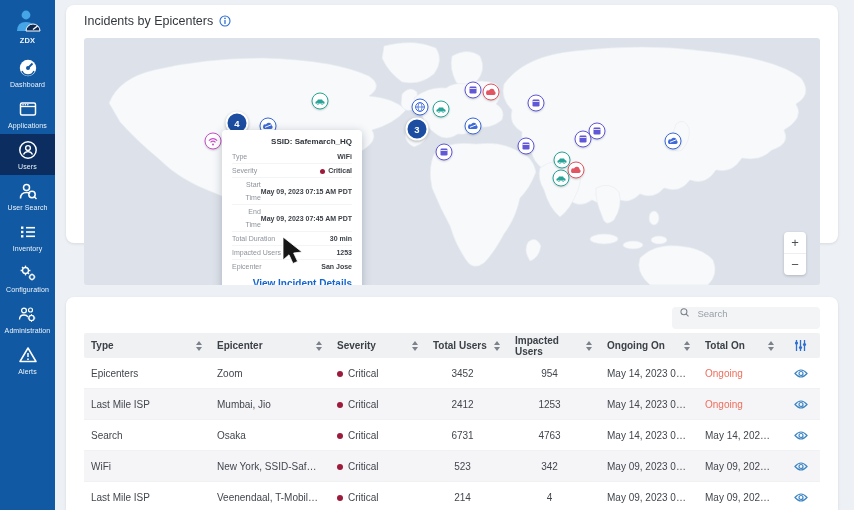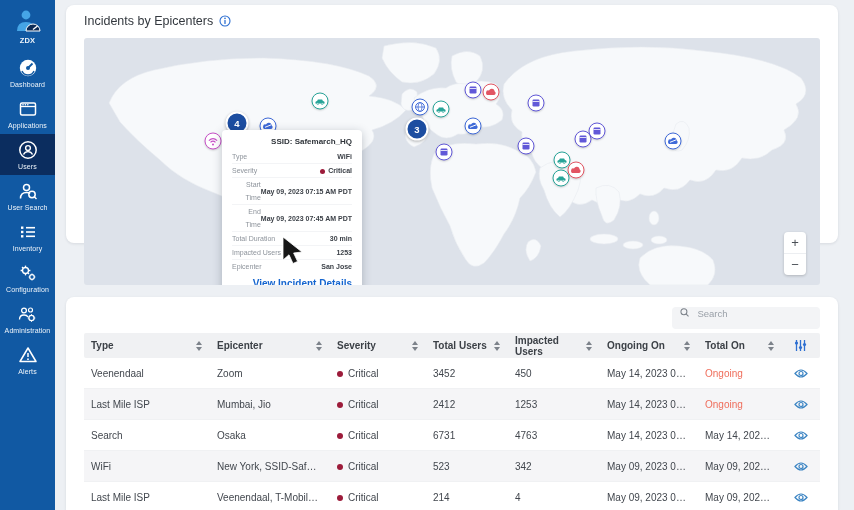--- a/index.html
+++ b/index.html
@@ -53,21 +53,21 @@
   .search-box input{border:0;background:transparent;outline:none;font-size:9.5px;color:#3a3f46;width:100%;
                     font-family:"Liberation Sans",sans-serif;}
   .search-box input::placeholder{color:#9aa0a8;}
   .tbl{position:absolute;left:18px;top:36px;width:736px;font-size:10px;color:#42474e;}
   .trow,.thead{display:grid;grid-template-columns:126px 120px 96px 82px 92px 98px 84px 38px;align-items:center;}
   .thead{background:#f0f1f3;height:25px;font-size:10px;font-weight:600;color:#3c4147;border-radius:2px;}
   .th{display:flex;align-items:center;justify-content:space-between;padding:0 8px 0 7px;cursor:pointer;}
   .trow{height:30px;border-bottom:1px solid #f0f1f3;background:#fff;}
   .trow.alt{background:#f5f5f7;}
   .td{padding:0 8px 0 7px;white-space:nowrap;overflow:hidden;text-overflow:ellipsis;}
-  .td.num{text-align:left;padding-right:16px;}
+  .td.num{text-align:center;padding-right:16px;}
   .td.ongoing{color:#ef6e5c;}
   .td.action{display:flex;justify-content:center;cursor:pointer;}
   .sort{display:inline-flex;flex-direction:column;gap:2px;margin-left:6px;}
   .sort i{display:block;width:0;height:0;border-left:3px solid transparent;border-right:3px solid transparent;}
   .sort .up{border-bottom:4px solid #7c828a;}
   .sort .dn{border-top:4px solid #7c828a;}
   .sev .dot{width:6px;height:6px;margin-right:5px;}
 </style>
 </head>
 <body>
@@ -448,25 +448,25 @@
               <line x1="10.5" y1="1" x2="10.5" y2="12"></line>
             </g>
           <circle cx="2.5" cy="4" r="1.6" fill="#2d6fd1"></circle>
             <circle cx="6.5" cy="8.5" r="1.6" fill="#2d6fd1"></circle>
             <circle cx="10.5" cy="5.5" r="1.6" fill="#2d6fd1"></circle>
         </svg>
       </div>
     </div>
 
     <div class="trow">
-      <div class="td">Veenendaal</div>
+      <div class="td">Epicenters</div>
       <div class="td">Zoom</div>
       <div class="td sev"><i class="dot"></i><span>Critical</span></div>
       <div class="td num">3452</div>
-      <div class="td num">450</div>
+      <div class="td num">954</div>
       <div class="td">May 14, 2023 07:1...</div>
       <div class="td ongoing">Ongoing</div>
       <div class="td action">
         <svg width="14" height="11" viewBox="0 0 14 11">
           <path d="M1 5.5 Q7 -1.5 13 5.5 Q7 12.5 1 5.5 Z" fill="none" stroke="#3e86c4" stroke-width="1.2"></path>
           <circle cx="7" cy="5.5" r="2" fill="none" stroke="#3e86c4" stroke-width="1.2"></circle>
         </svg>
       </div>
     </div>
 

